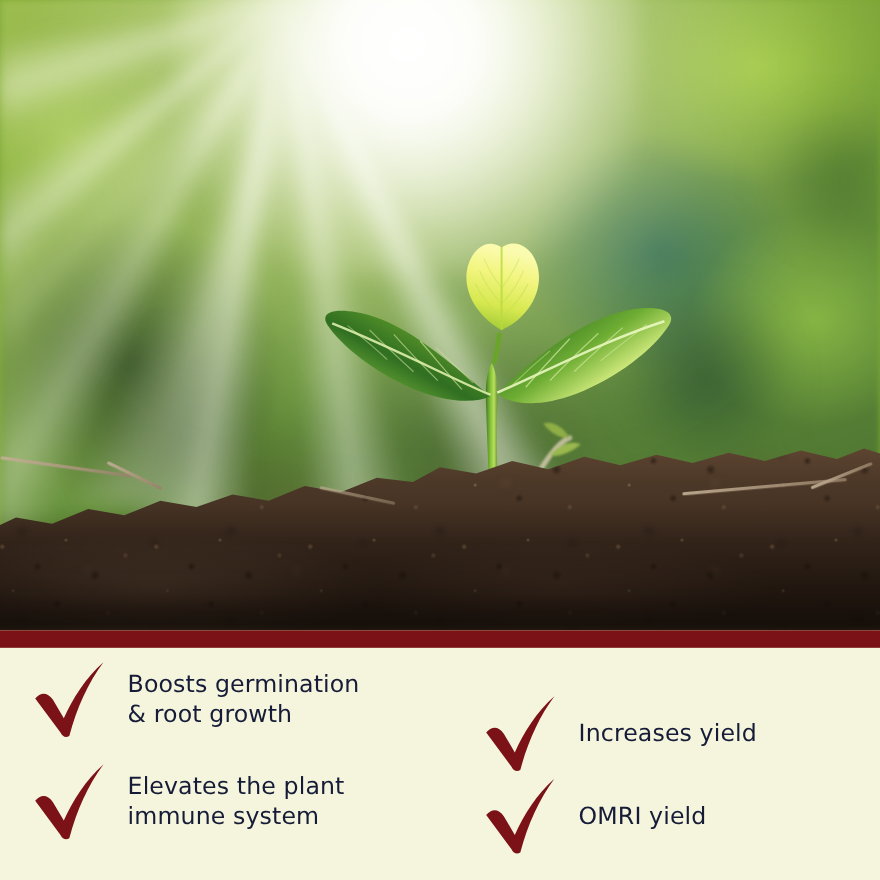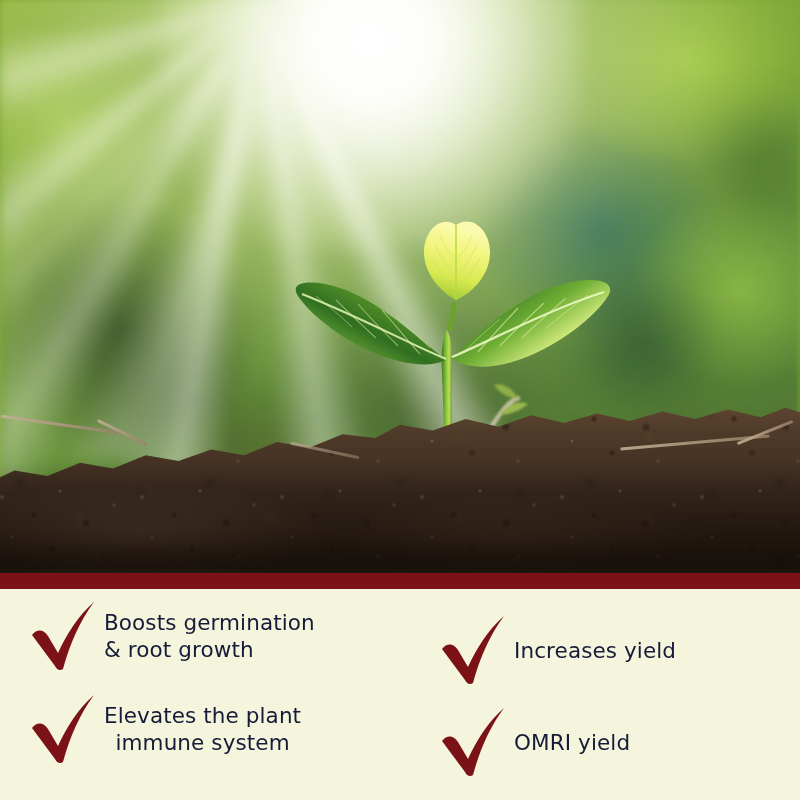--- a/index.html
+++ b/index.html
@@ -211,24 +211,24 @@
   }
 
   .bcol { position:absolute; top:0; height:211px; }
   .bcol.left  { left:30px;  width:380px; }
   .bcol.right { left:440px; width:350px; }
 
   .brow {
     position:absolute;
     display:flex;
     align-items:center;
-    gap:6px;
+    gap:18px;
   }
   .brow.r1 { top:10px;  }
-  .brow.r2 { top:103px;text-align:center; }
+  .brow.r2 { top:103px; }
 
   .check-wrap {
     width:68px; height:74px;
     flex:0 0 68px;
     position:relative;
   }
   .check-wrap svg { display:block; width:68px; height:74px; overflow:visible; }
 
   .btext {
     color:#161B38;
@@ -397,21 +397,21 @@
                      C50 22 40 44 33 70 C30 72 27 71 25 67 Z" fill="#7A1218"></path>
           </svg>
         </span>
         <span class="btext">Elevates the plant
 immune system</span>
       </div>
     </div>
 
     <div class="bcol right">
 
-      <div class="brow r1 single" style="top:24px;justify-content:flex-end;">
+      <div class="brow r1 single" style="top:41px;justify-content:flex-end;">
         <span class="check-wrap">
           <svg viewBox="0 0 68 74" aria-hidden="true">
             <path d="M2 36 C7 30 13 30 18 37 L28 54 C36 36 48 17 64 3
                      C50 22 40 44 33 70 C30 72 27 71 25 67 Z" fill="#7A1218"></path>
           </svg>
         </span>
         <span class="btext">Increases yield</span>
       </div>
 
       <div class="brow r2 single" style="top:116px;">

